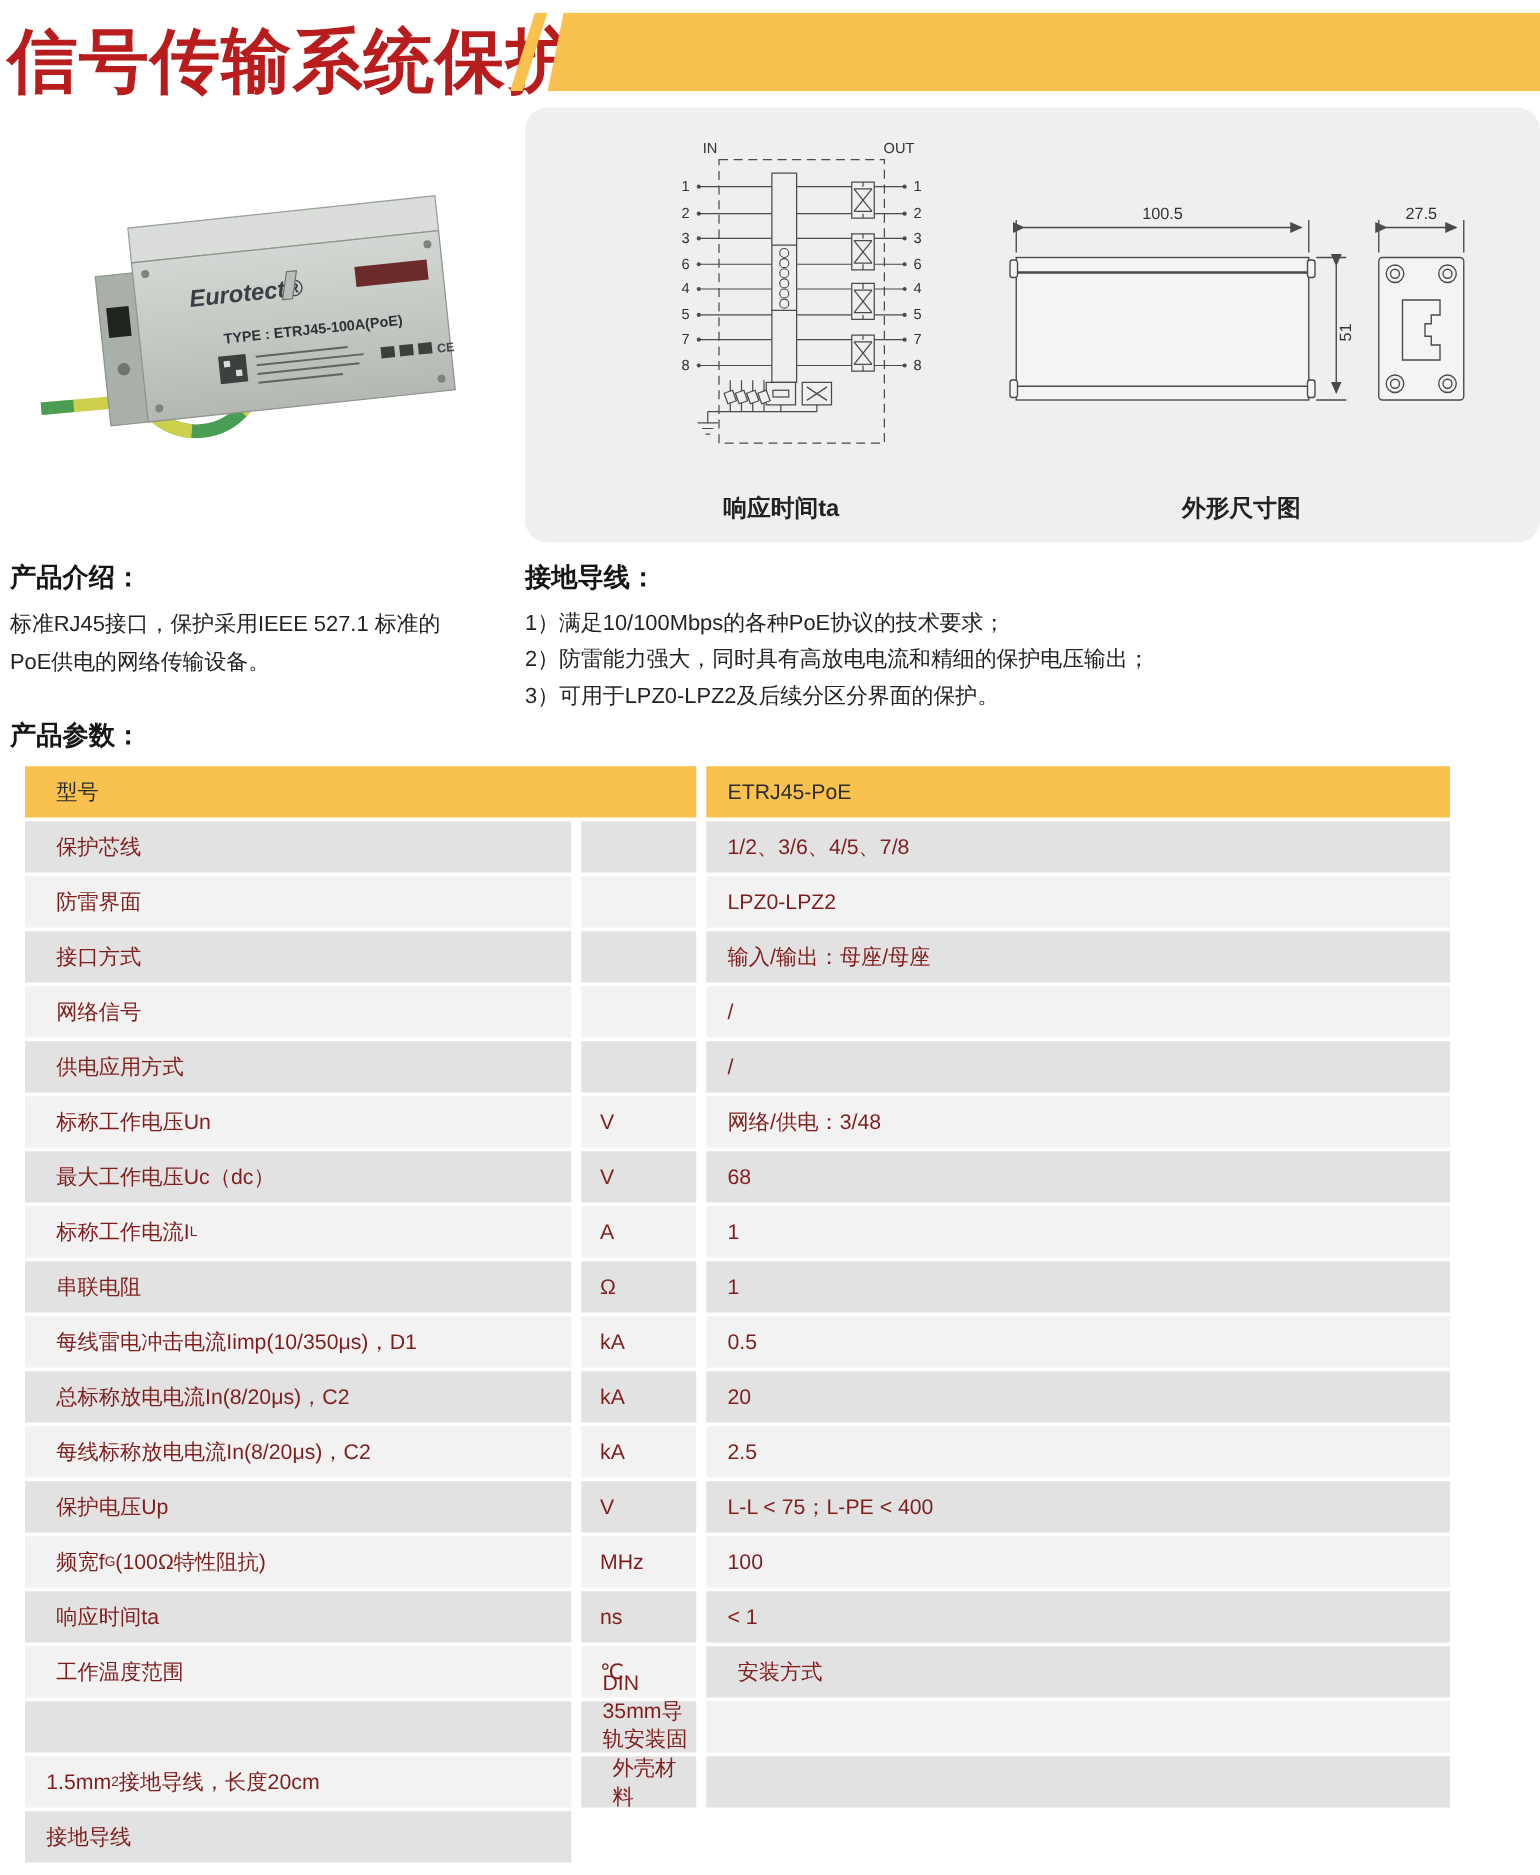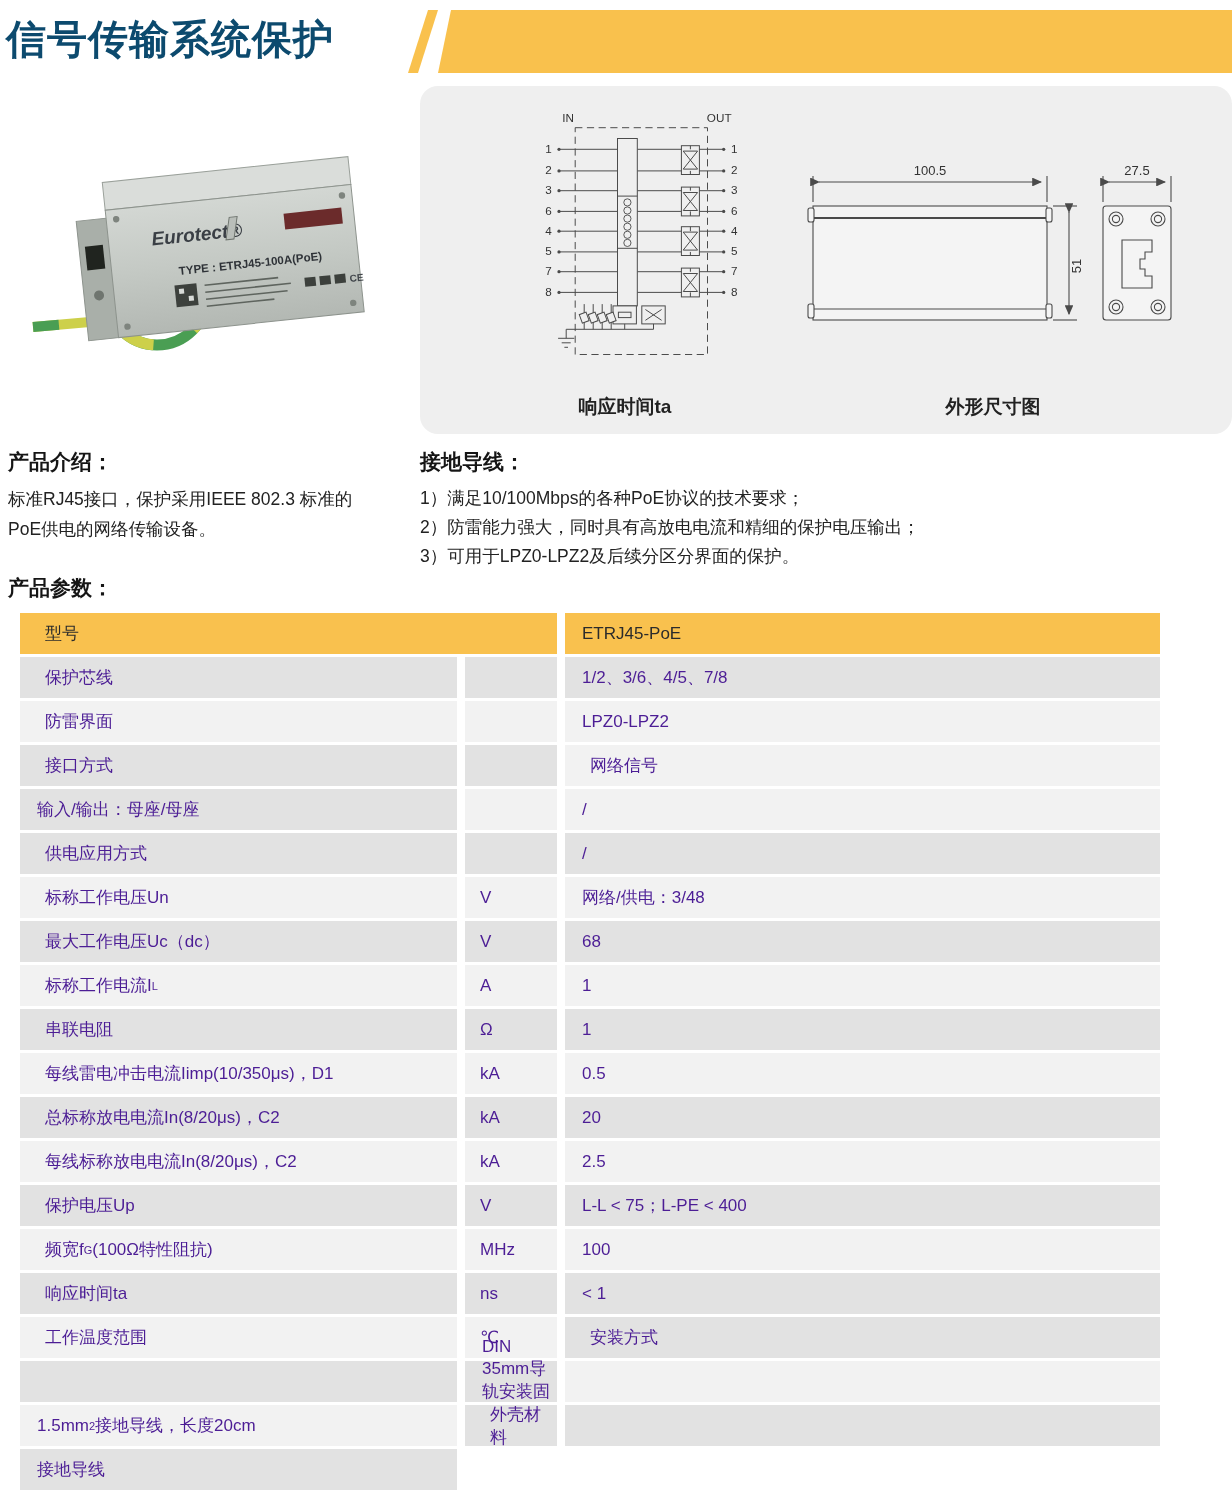--- a/index.html
+++ b/index.html
@@ -6,22 +6,22 @@
   body{
     width:1232px;height:1500px;position:relative;overflow:hidden;
     background:#ffffff;
     font-family:"Liberation Sans","DejaVu Sans",sans-serif;
   }
   .abs{position:absolute;}
 
   
   .page-title{
     left:6px;top:12px;
-    font-size:40px;font-weight:800;letter-spacing:1px;
-    color:#0c4a6e;white-space:nowrap;
+    font-size:56px;font-weight:800;letter-spacing:1px;
+    color:#b91c1c;white-space:nowrap;
   }
   .slash-stripe{
     left:408px;top:10px;width:30px;height:63px;background:#F9C14D;
     clip-path:polygon(20px 0,30px 0,10px 100%,0 100%);
   }
   .header-band{
     left:438px;top:10px;width:794px;height:63px;background:#F9C14D;
     clip-path:polygon(13px 0,100% 0,100% 100%,0 100%);
   }
 
@@ -53,21 +53,21 @@
   .params-table{
     left:0;top:613px;width:1140px;
     display:grid;
     grid-template-columns:437px 92px 1fr;
     column-gap:8px;row-gap:3px;
     grid-auto-rows:41px;
     padding-left:20px;
   }
   .cell{
     display:flex;align-items:center;
-    font-size:17px;color:#4c1d95;
+    font-size:17px;color:#7f1d1d;
   }
   .c-name{padding-left:25px;}
   .c-unit{padding-left:15px;}
   .c-value{padding-left:17px;}
   .header-cell{background:#F9C14E;color:#2b2b2b;}
   .header-name{grid-column:1 / 3;}
   .row-dark{background:#E2E2E2;}
   .row-light{background:#F2F2F2;}
   .cell sub{font-size:11px;}
   .cell sup{font-size:11px;}
@@ -307,21 +307,21 @@
     <text x="296" y="118" text-anchor="middle" transform="rotate(-90 296 118)">51</text>
     <text x="352" y="27" text-anchor="middle">27.5</text>
   </g>
 </svg>
 
 <div class="abs fig-caption" style="left:545px;top:394px;width:160px">响应时间ta</div>
 <div class="abs fig-caption" style="left:913px;top:394px;width:160px">外形尺寸图</div>
 
 <div class="abs section-heading" style="left:8px;top:448px">产品介绍：</div>
 <div class="abs intro-body">
-  <div>标准RJ45接口，保护采用IEEE 802.3 标准的</div>
+  <div>标准RJ45接口，保护采用IEEE 527.1 标准的</div>
   <div>PoE供电的网络传输设备。</div>
 </div>
 
 <div class="abs section-heading" style="left:420px;top:448px">接地导线：</div>
 <div class="abs features-list">
   <div>1）满足10/100Mbps的各种PoE协议的技术要求；</div>
   <div>2）防雷能力强大，同时具有高放电电流和精细的保护电压输出；</div>
   <div>3）可用于LPZ0-LPZ2及后续分区分界面的保护。</div>
 </div>
 
@@ -332,22 +332,22 @@
   <div class="cell c-value header-cell">ETRJ45-PoE</div>
 
 <div class="cell c-name row-dark">保护芯线</div>
     <div class="cell c-unit row-dark"></div>
     <div class="cell c-value row-dark">1/2、3/6、4/5、7/8</div>
     <div class="cell c-name row-light">防雷界面</div>
     <div class="cell c-unit row-light"></div>
     <div class="cell c-value row-light">LPZ0-LPZ2</div>
     <div class="cell c-name row-dark">接口方式</div>
     <div class="cell c-unit row-dark"></div>
+    <div class="cell c-value row-dark">输入/输出：母座/母座</div>
     <div class="cell c-name row-light">网络信号</div>
-    <div class="cell c-value row-dark">输入/输出：母座/母座</div>
     <div class="cell c-unit row-light"></div>
     <div class="cell c-value row-light">/</div>
     <div class="cell c-name row-dark">供电应用方式</div>
     <div class="cell c-unit row-dark"></div>
     <div class="cell c-value row-dark">/</div>
     <div class="cell c-name row-light">标称工作电压Un</div>
     <div class="cell c-unit row-light">V</div>
     <div class="cell c-value row-light">网络/供电：3/48</div>
     <div class="cell c-name row-dark">最大工作电压Uc（dc）</div>
     <div class="cell c-unit row-dark">V</div>

